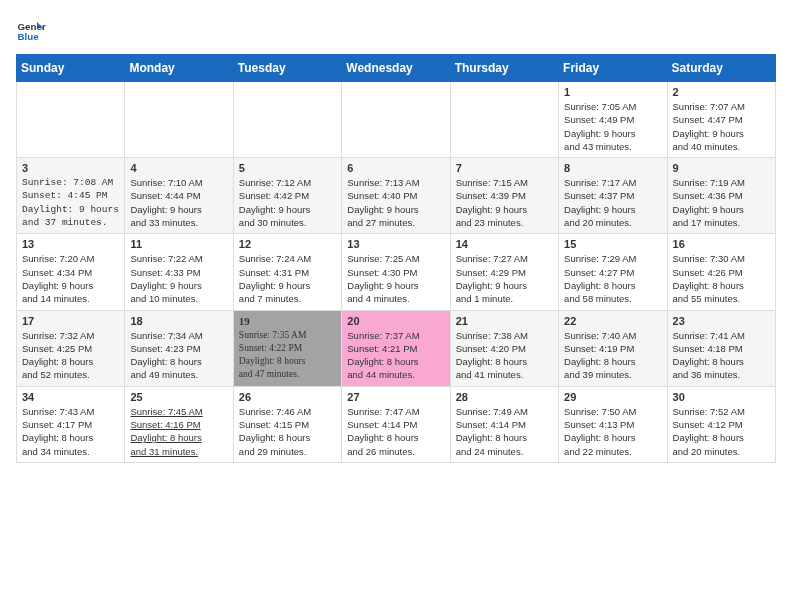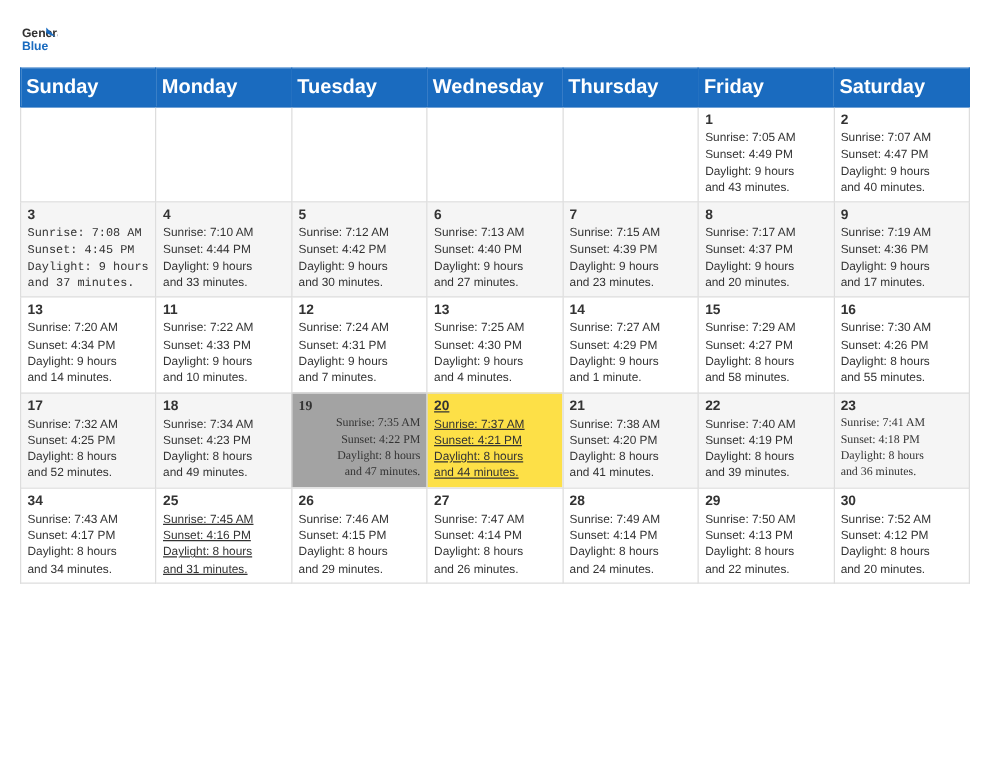--- a/index.html
+++ b/index.html
@@ -35,21 +35,21 @@
       font-size: 14px;
       color: #666;
     }
     .calendar {
       width: 100%;
       border-collapse: collapse;
     }
     .calendar th {
       background: #1a6bbf;
       color: #fff;
-      font-size: 16px;
+      font-size: 12px;
       font-weight: bold;
       padding: 6px 4px;
       text-align: left;
       border: 1px solid #1a6bbf;
     }
     .calendar td {
       vertical-align: top;
       border: 1px solid #ddd;
       padding: 4px 5px;
       width: 108px;
@@ -239,26 +239,26 @@
         </td>
         <td style="background: rgb(245, 245, 245);">
           <span class="day-num">18</span>
           <div class="day-info" style="white-space: pre-line;">Sunrise: 7:34 AM
 Sunset: 4:23 PM
 Daylight: 8 hours
 and 49 minutes.</div>
         </td>
         <td style="background: #a3a3a3; font-family: Liberation Serif, serif;">
           <span class="day-num">19</span>
-          <div class="day-info" style="white-space: pre-line; text-align: right;">Sunrise: 7:35 AM
+          <div class="day-info" style="white-space: pre-line;">Sunrise: 7:35 AM
 Sunset: 4:22 PM
 Daylight: 8 hours
 and 47 minutes.</div>
         </td>
-        <td style="background: #fde047; text-decoration: underline;">
+        <td style="background: #f9a8d4;">
           <span class="day-num">20</span>
           <div class="day-info" style="white-space: pre-line;">Sunrise: 7:37 AM
 Sunset: 4:21 PM
 Daylight: 8 hours
 and 44 minutes.</div>
         </td>
         <td style="background: rgb(245, 245, 245);">
           <span class="day-num">21</span>
           <div class="day-info" style="white-space: pre-line;">Sunrise: 7:38 AM
 Sunset: 4:20 PM
@@ -267,21 +267,21 @@
         </td>
         <td style="background: rgb(245, 245, 245);">
           <span class="day-num">22</span>
           <div class="day-info" style="white-space: pre-line;">Sunrise: 7:40 AM
 Sunset: 4:19 PM
 Daylight: 8 hours
 and 39 minutes.</div>
         </td>
         <td style="background: rgb(245, 245, 245);">
           <span class="day-num">23</span>
-          <div class="day-info" style="white-space: pre-line; font-family: Liberation Serif, serif;">Sunrise: 7:41 AM
+          <div class="day-info" style="white-space: pre-line;">Sunrise: 7:41 AM
 Sunset: 4:18 PM
 Daylight: 8 hours
 and 36 minutes.</div>
         </td>
       </tr>
       <tr>
         <td>
           <span class="day-num">34</span>
           <div class="day-info" style="white-space: pre-line;">Sunrise: 7:43 AM
 Sunset: 4:17 PM

